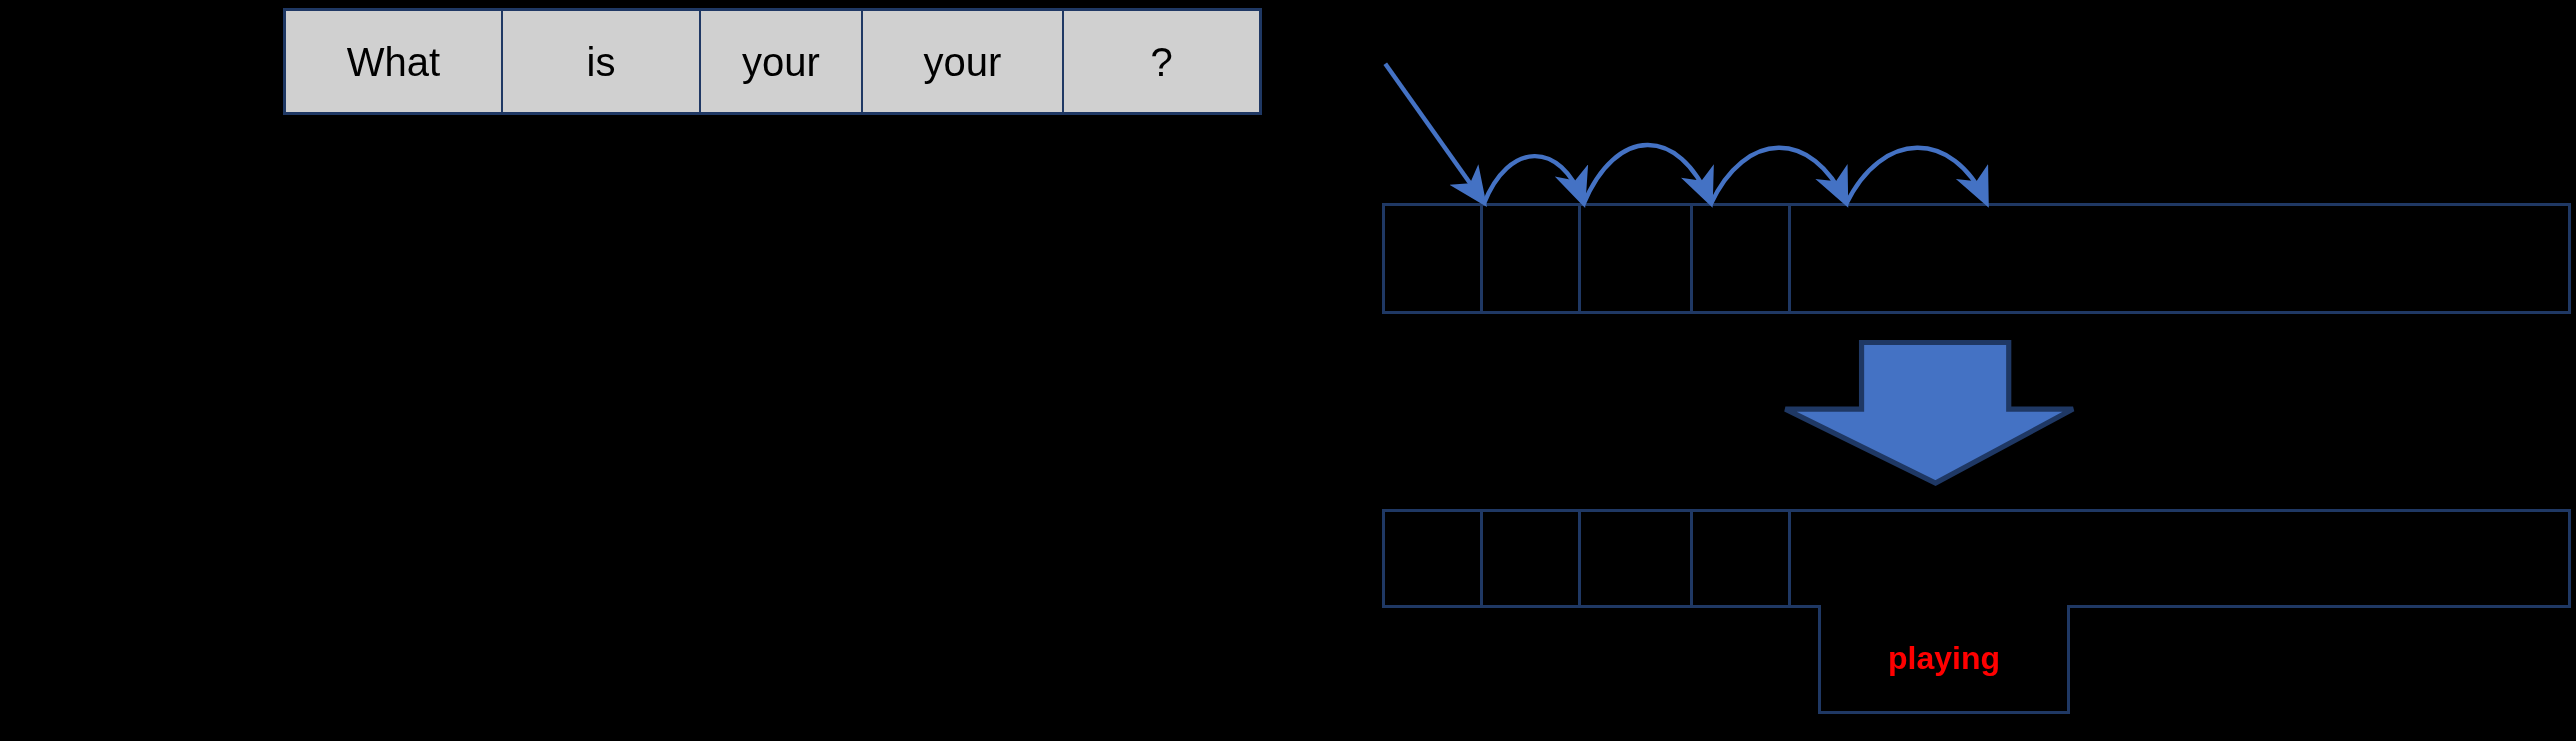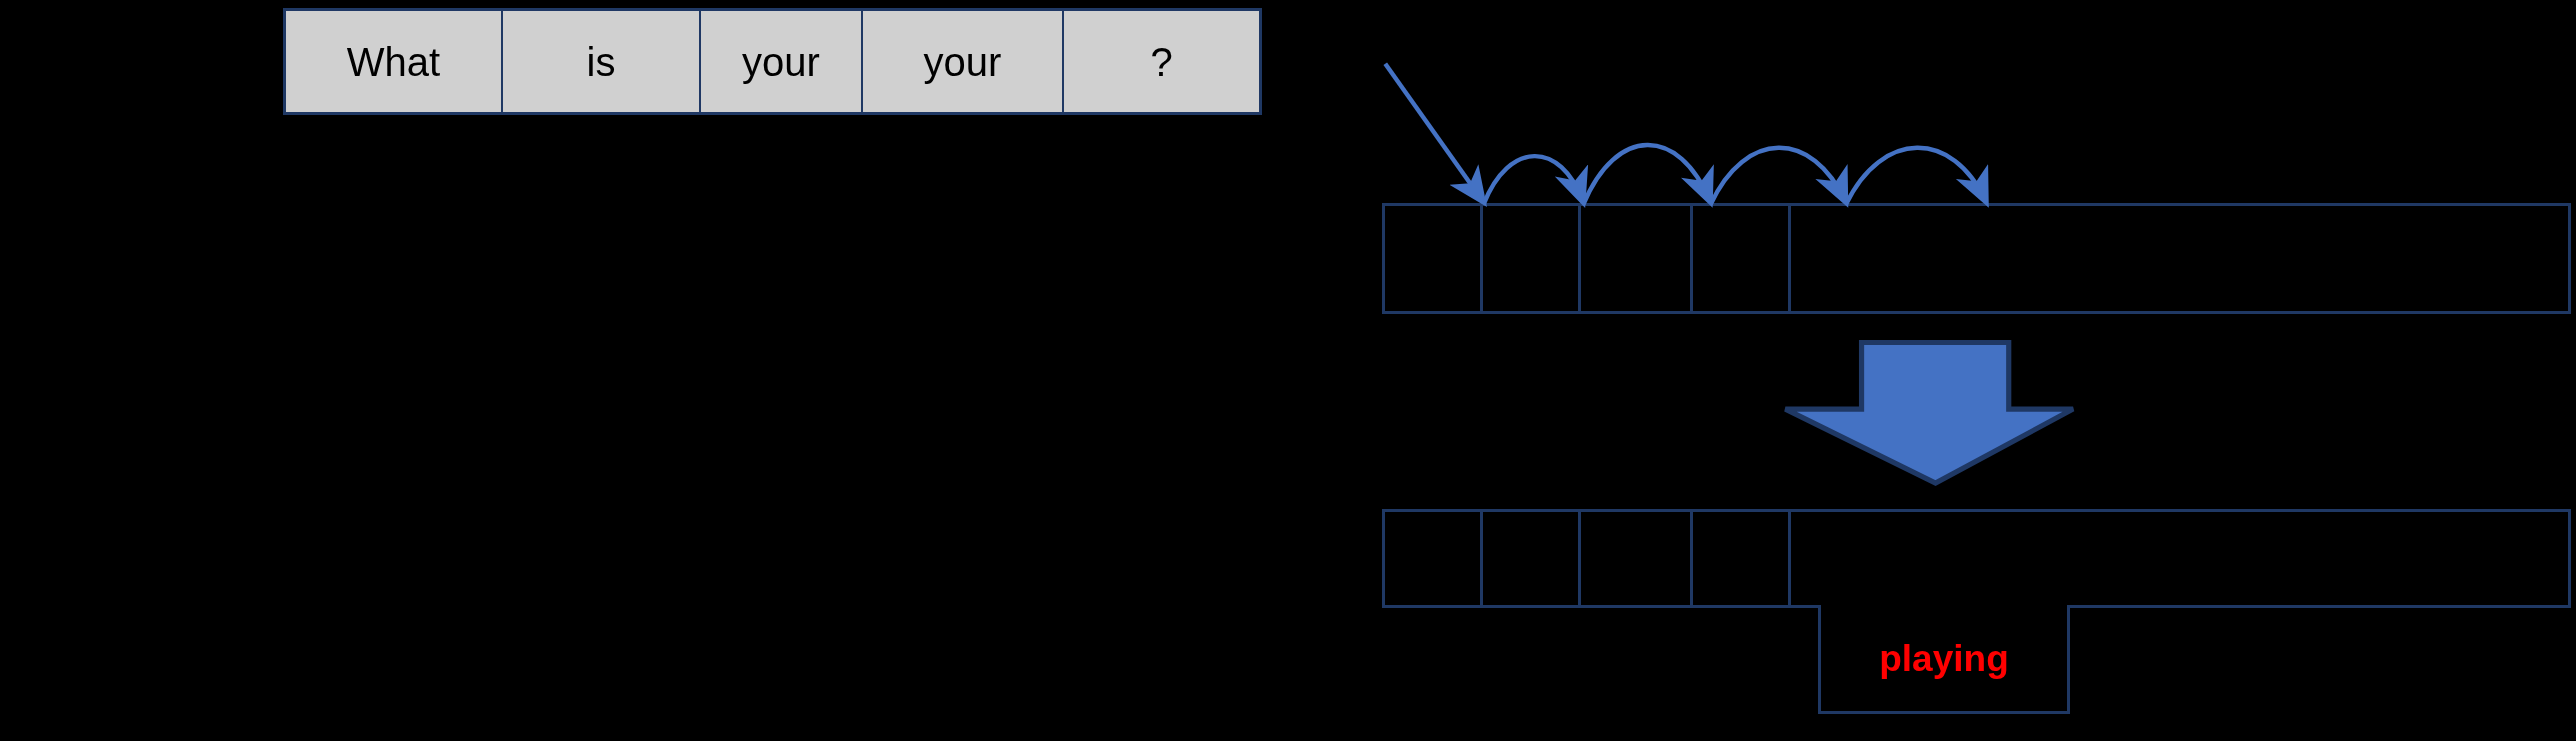--- a/index.html
+++ b/index.html
@@ -91,21 +91,21 @@
     border: 3px solid #1f3864;
     border-top: none;
     box-sizing: border-box;
     background: #000000;
     display: flex;
     align-items: center;
     justify-content: center;
   }
   #output-word-cell .word {
     color: #ff0000;
-    font-size: 37px;
+    font-size: 32px;
     font-weight: bold;
     line-height: 1;
   }
 
   
   .overlay {
     position: absolute;
     left: 0;
     top: 0;
     width: 2576px;

